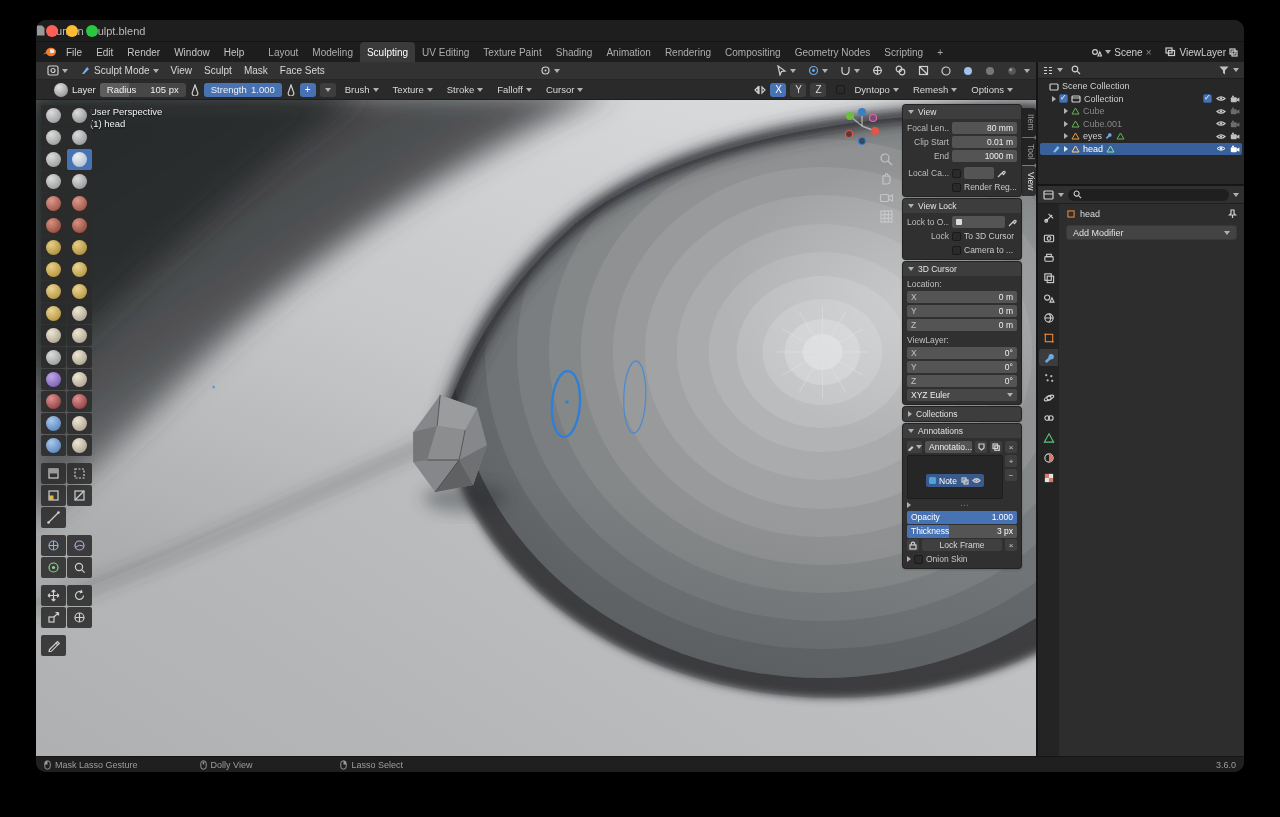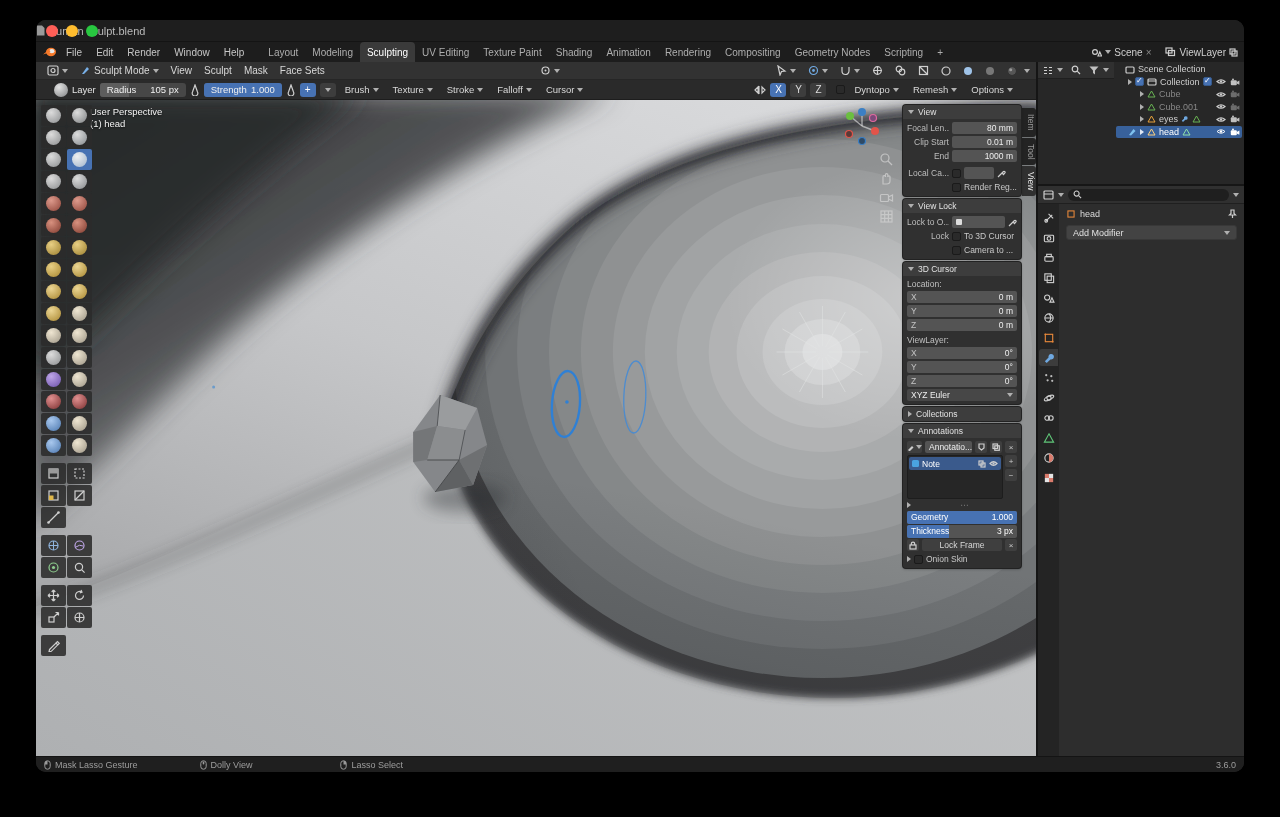--- a/index.html
+++ b/index.html
@@ -78,21 +78,21 @@
     display:flex;align-items:center;justify-content:space-between;padding:0 4px;color:#fff;}
   .psl .fill{position:absolute;left:0;top:0;bottom:0;background:#4772b3;}
   .psl span{position:relative;z-index:1;}
   .pbtn{background:#3f3f3f;border-radius:2px;height:12px;min-width:12px;display:flex;align-items:center;
     justify-content:center;color:#ccc;font-size:8px;}
   .ntabs{position:absolute;right:0;top:8px;width:14px;display:flex;flex-direction:column;gap:1px;}
   .ntab{writing-mode:vertical-rl;font-size:8.5px;color:#979797;background:#232323;padding:6px 0;width:14px;
     text-align:center;border-radius:0 3px 3px 0;}
   .ntab.on{background:#303030;color:#e9e9e9;}
   
-  .outliner{height:124px;background:#272727;border-bottom:2px solid #161616;display:flex;flex-direction:row;flex:none;}
+  .outliner{height:124px;background:#272727;border-bottom:2px solid #161616;display:flex;flex-direction:column;flex:none;}
   .ohead{height:17px;background:#303030;display:flex;align-items:center;padding:0 5px;gap:4px;border-bottom:1px solid #1f1f1f;}
   .otree{flex:1;padding:1px 2px;font-size:9px;}
   .orow{height:12.5px;display:flex;align-items:center;gap:3px;padding:0 2px;color:#cfcfcf;border-radius:2px;}
   .orow.dim{color:#878787;}
   .orow.sel{background:#38619b;color:#fff;}
   .orow .rt{margin-left:auto;display:flex;align-items:center;gap:4px;}
   
   .props{flex:1;display:flex;flex-direction:column;background:#2d2d2d;min-height:0;}
   .phead2{height:18px;background:#303030;display:flex;align-items:center;gap:4px;padding:0 5px;border-bottom:1px solid #1f1f1f;flex:none;}
   .search{flex:1;height:12px;background:#1f1f1f;border-radius:7px;display:flex;align-items:center;padding:0 5px;gap:3px;}
@@ -850,21 +850,21 @@
                   </span>
                 <span class="pbtn">
                     <svg width="8" height="8" viewBox="0 0 8 8">
                       <rect x="1" y="1" width="4.5" height="4.5" class="gic" stroke-width="1"></rect>
                       <rect x="2.8" y="2.8" width="4.5" height="4.5" class="gic" stroke-width="1"></rect>
                     </svg>
                   </span>
                 <span class="pbtn">×</span>
               </div>
               <div class="prow" style="height:auto;align-items:stretch;gap:2px">
-                <div style="flex:1;background:#262626;border:1px solid #1d1d1d;border-radius:2px;height:44px;padding:1px">
+                <div style="flex:1;background:#262626;border:1px solid #1d1d1d;border-radius:2px;height:44px;padding:18px">
                   <div style="display:flex;align-items:center;gap:3px;background:#3a5a8c;border-radius:2px;height:13px;padding:0 3px">
                     <span style="width:7px;height:7px;background:#4aa3e0;border-radius:1.5px"></span>
                     <span style="color:#fff">Note</span>
                     <span style="margin-left:auto" class="ic">
                         <svg width="8" height="8" viewBox="0 0 8 8">
                           <rect x="1" y="1" width="4" height="4" class="gic" stroke-width="1"></rect>
                           <rect x="3" y="3" width="4" height="4" class="gic" stroke-width="1"></rect>
                         </svg>
                       </span>
                     <span class="ic">
@@ -880,21 +880,21 @@
                   <span class="pbtn">−</span>
                 </div>
               </div>
               <div class="prow" style="height:8px;color:#777">
                   <span class="tr-r"></span>
                   <span style="flex:1;text-align:center;letter-spacing:2px">⋯</span>
                 </div>
               <div class="prow">
                 <span class="psl">
                     <span class="fill" style="width:100%"></span>
-                    <span>Geometry</span>
+                    <span>Opacity</span>
                     <span>1.000</span>
                   </span>
               </div>
               <div class="prow">
                 <span class="psl">
                     <span class="fill" style="width:38%"></span>
                     <span>Thickness</span>
                     <span>3 px</span>
                   </span>
               </div>

